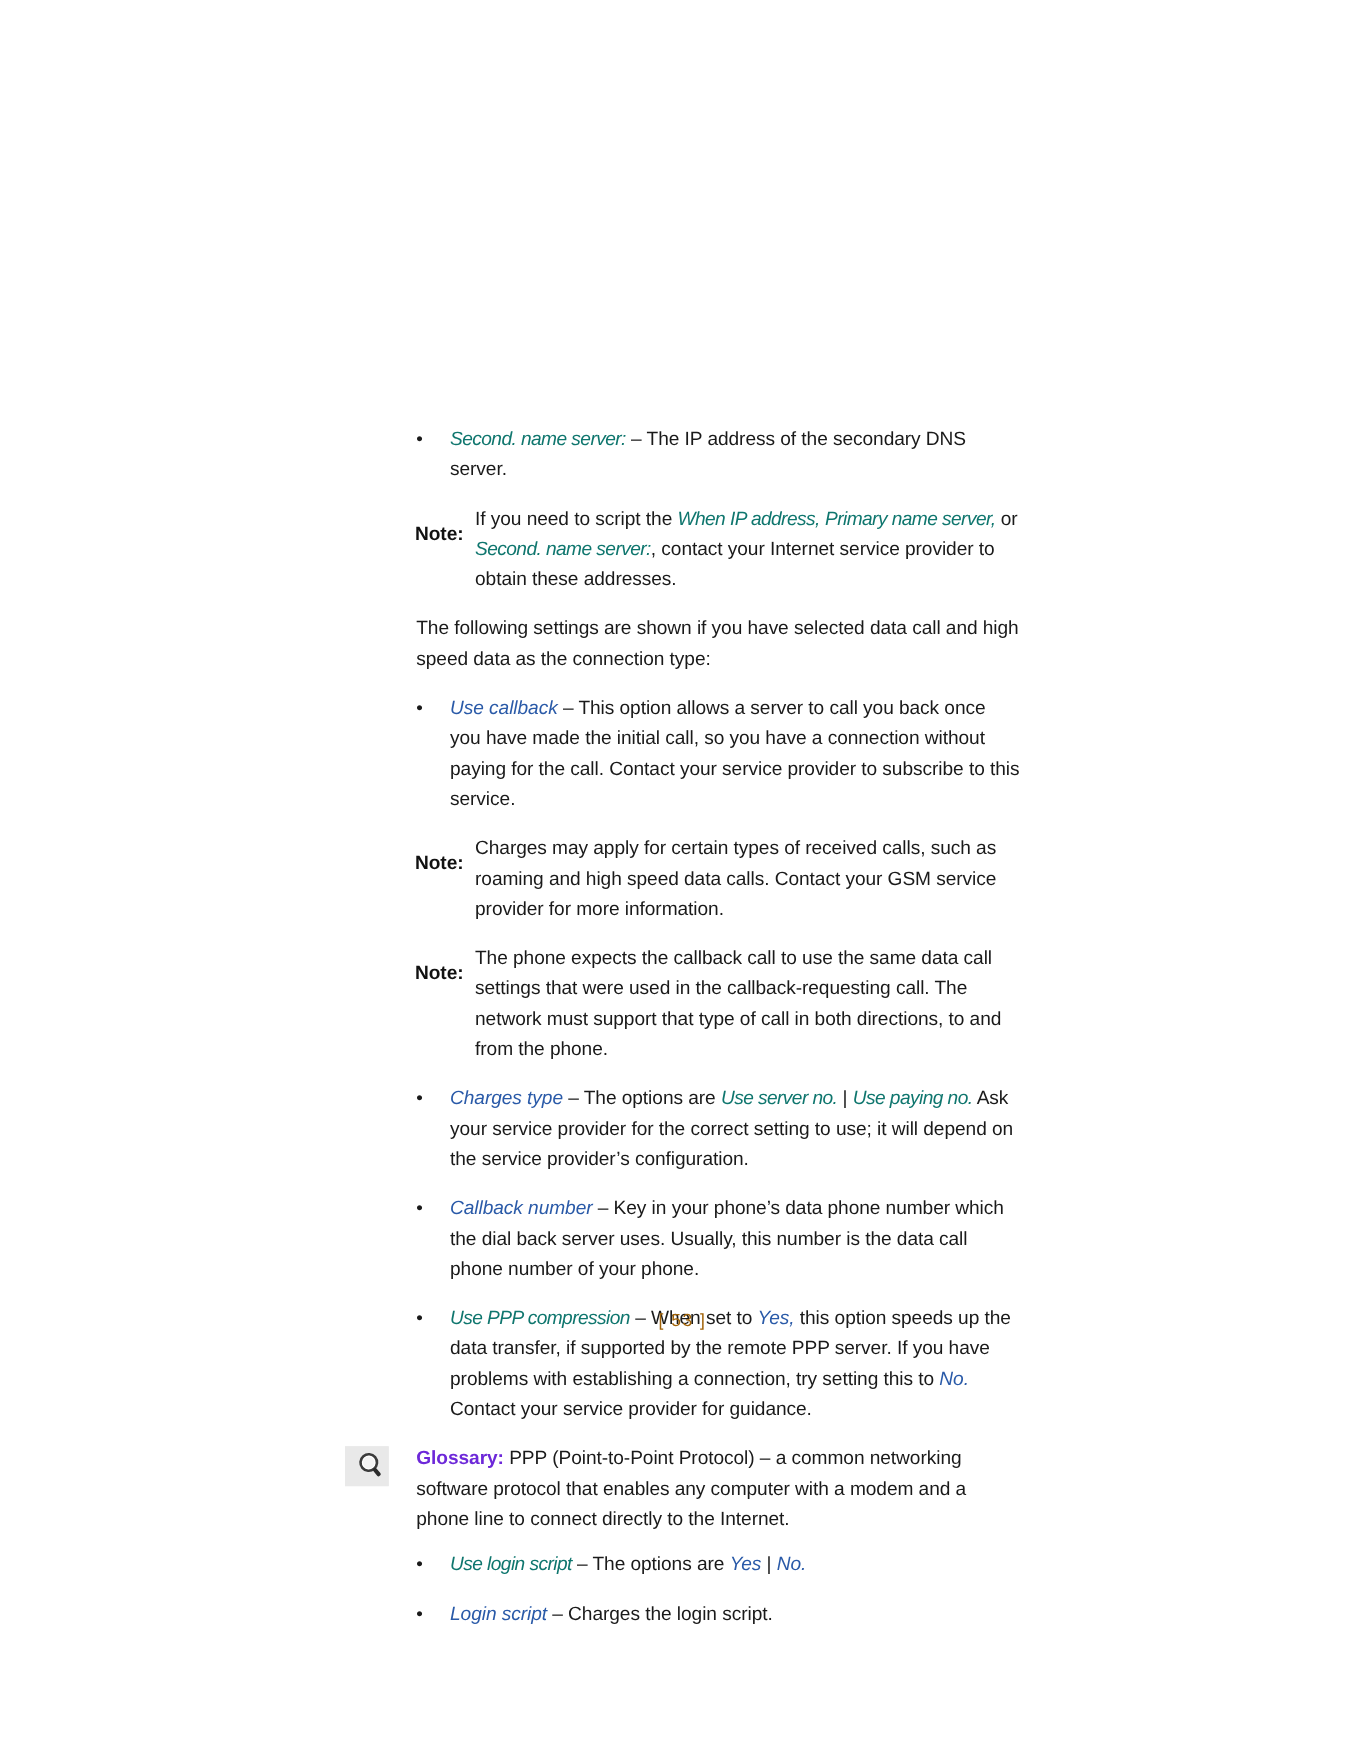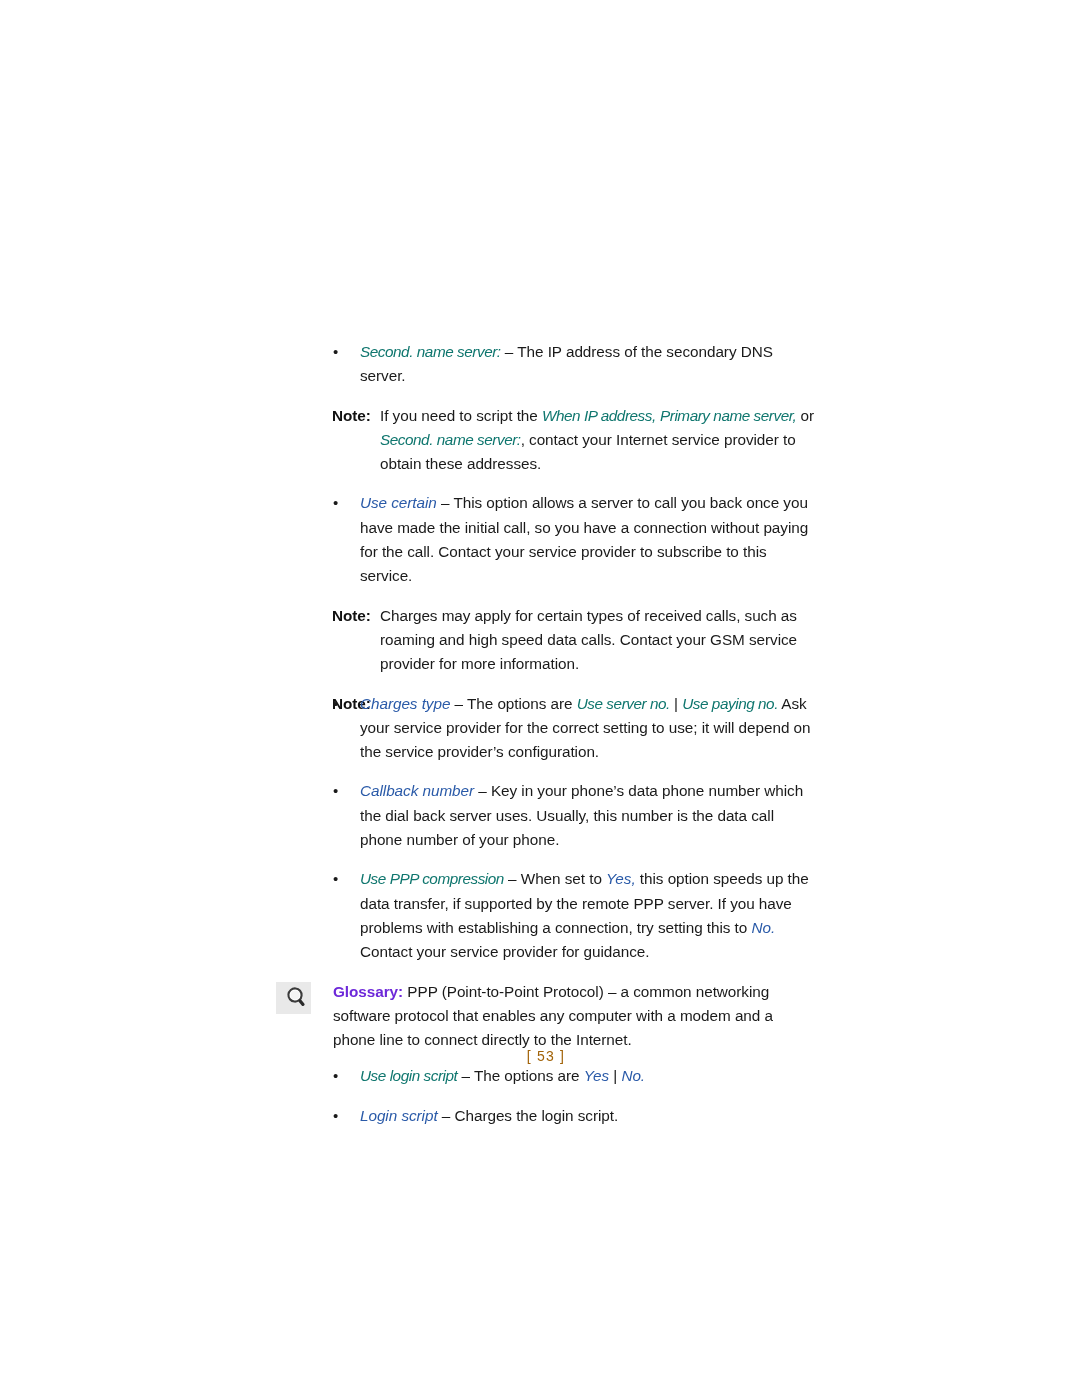--- a/index.html
+++ b/index.html
@@ -58,21 +58,21 @@
     position: relative;
     padding-left: 104px;
     margin: 0 0 15px 0;
     font-size: 15.3px;
     line-height: 24.3px;
     letter-spacing: -0.05px;
   }
   .note > .note-label {
     position: absolute;
     left: 56px;
-    top: 0;
+    top: 12px;
     font-weight: bold;
     line-height: 24.3px;
     color: #111111;
   }
 
   
   .para {
     position: relative;
     padding-left: 57px;
     margin: 0 0 15px 0;
@@ -143,33 +143,35 @@
     <div class="bullet">
       <span class="marker">•</span>
       <span class="tight">Second. name server:</span><span> – The IP address of the secondary DNS server.</span>
     </div>
 
     <div class="note">
       <span class="note-label">Note:</span>
       <span>If you need to script the </span><span class="tight">When IP address,</span><span> </span><span class="tight">Primary name server,</span><span> or </span><span class="tight">Second. name server:</span><span>, contact your Internet service provider to obtain these addresses.</span>
     </div>
 
-
-    <div class="bullet">
-      <span class="marker">•</span>
-      <span class="em">Use certain</span><span> – This option allows a server to call you back once you have made the initial call, so you have a connection without paying for the call. Contact your service provider to subscribe to this service.</span>
+    <div class="para">The following settings are shown if you have selected data call and high speed data as the connection type:</div>
+
+    <div class="bullet">
+      <span class="marker">•</span>
+      <span class="em">Use callback</span><span> – This option allows a server to call you back once you have made the initial call, so you have a connection without paying for the call. Contact your service provider to subscribe to this service.</span>
     </div>
 
     <div class="note">
       <span class="note-label">Note:</span>
       <span>Charges may apply for certain types of received calls, such as roaming and high speed data calls. Contact your GSM service provider for more information.</span>
     </div>
 
     <div class="note">
       <span class="note-label">Note:</span>
+      <span>The phone expects the callback call to use the same data call settings that were used in the callback-requesting call. The network must support that type of call in both directions, to and from the phone.</span>
     </div>
 
     <div class="bullet">
       <span class="marker">•</span>
       <span class="em">Charges type</span><span> – The options are </span><span class="tight">Use server no.</span><span class="sep"> | </span><span class="tight">Use paying no.</span><span> Ask your service provider for the correct setting to use; it will depend on the service provider’s configuration.</span>
     </div>
 
     <div class="bullet">
       <span class="marker">•</span>
       <span class="em">Callback number</span><span> – Key in your phone’s data phone number which the dial back server uses. Usually, this number is the data call phone number of your phone.</span>

